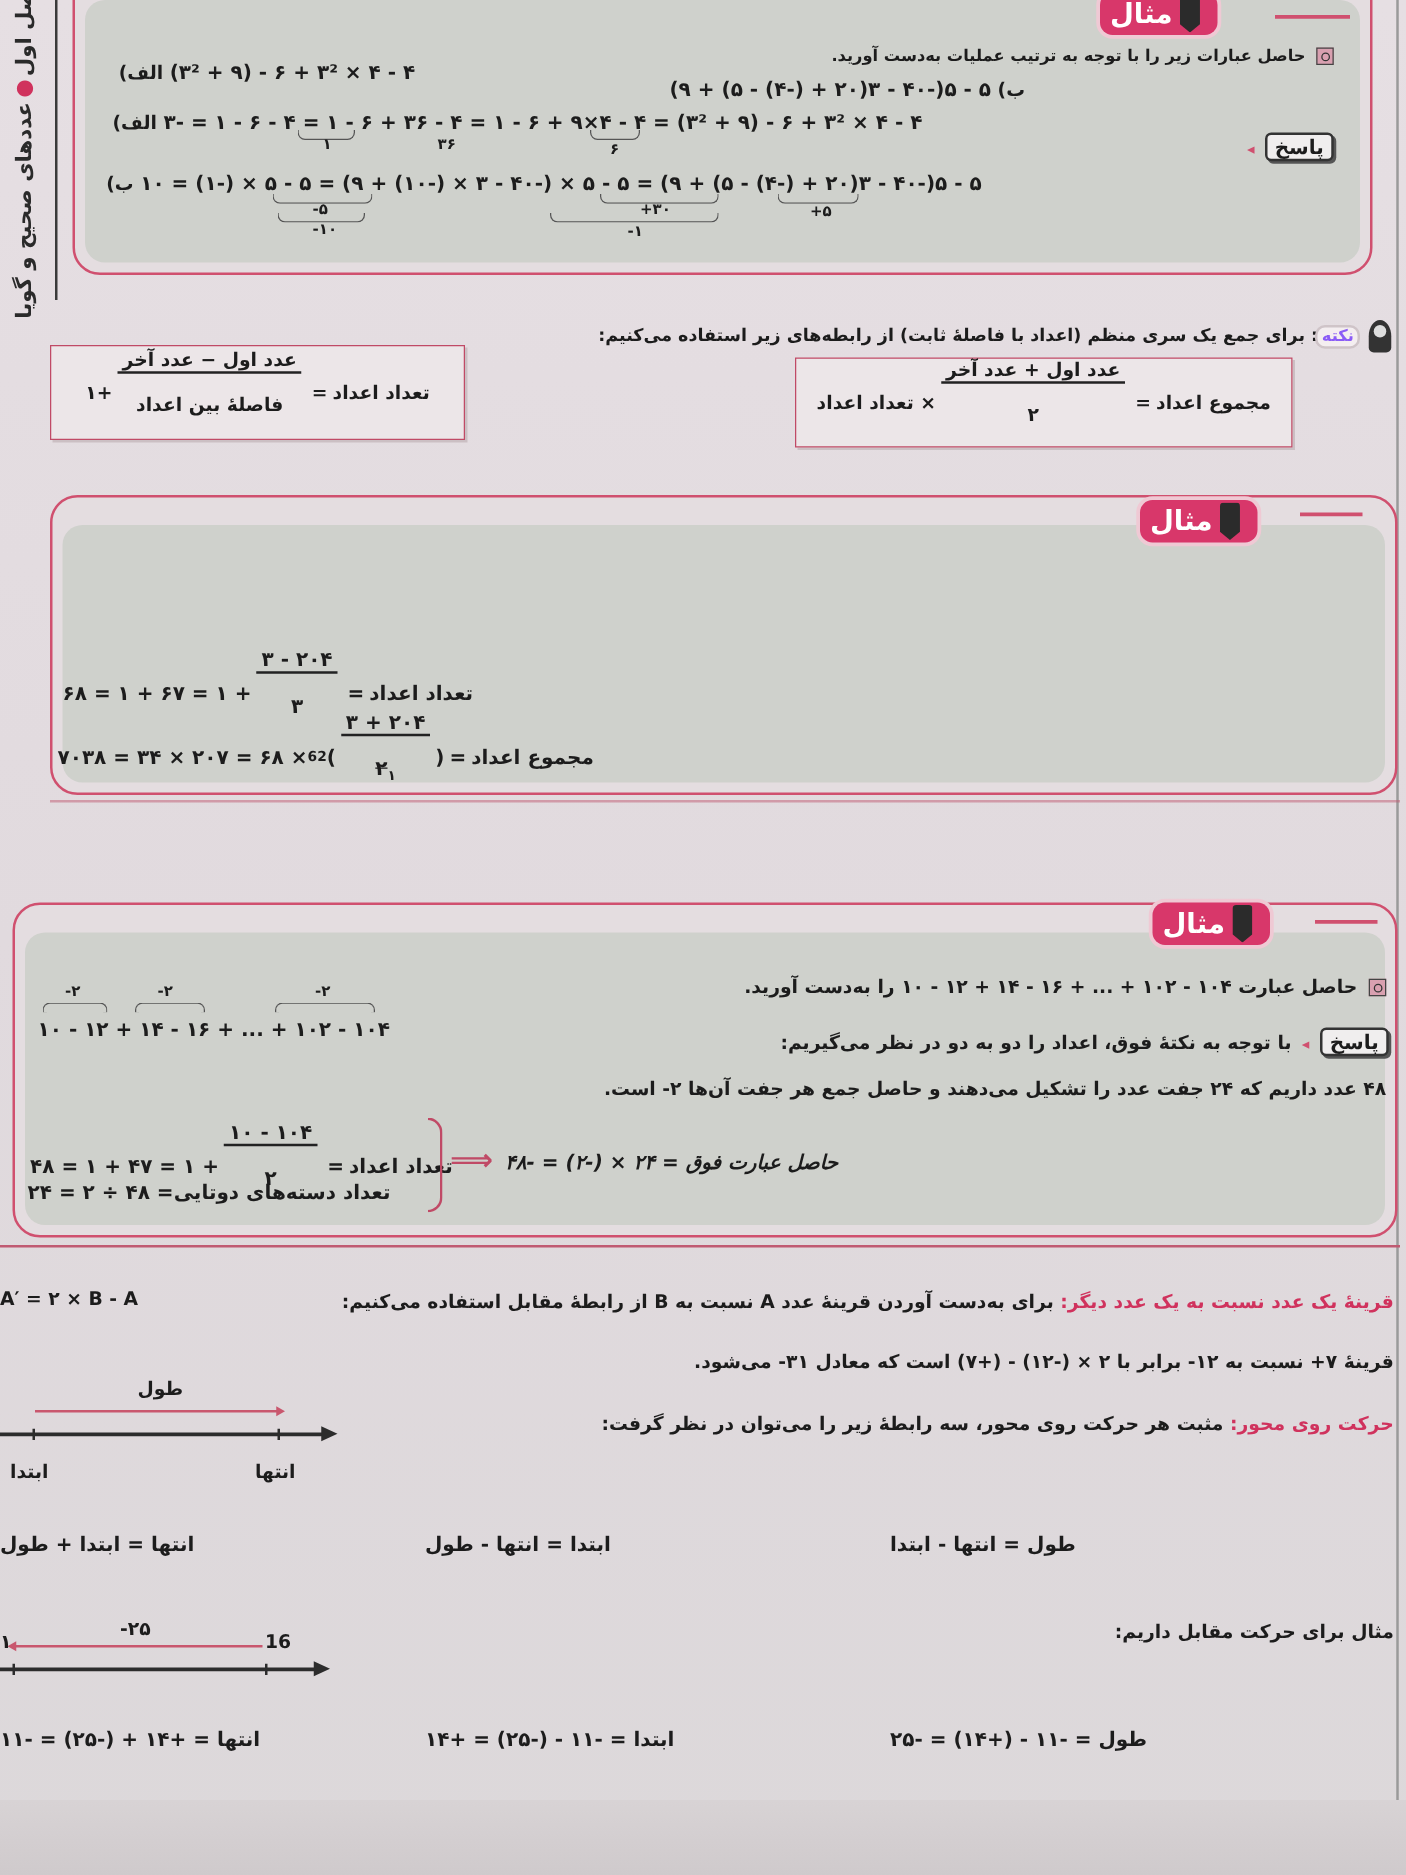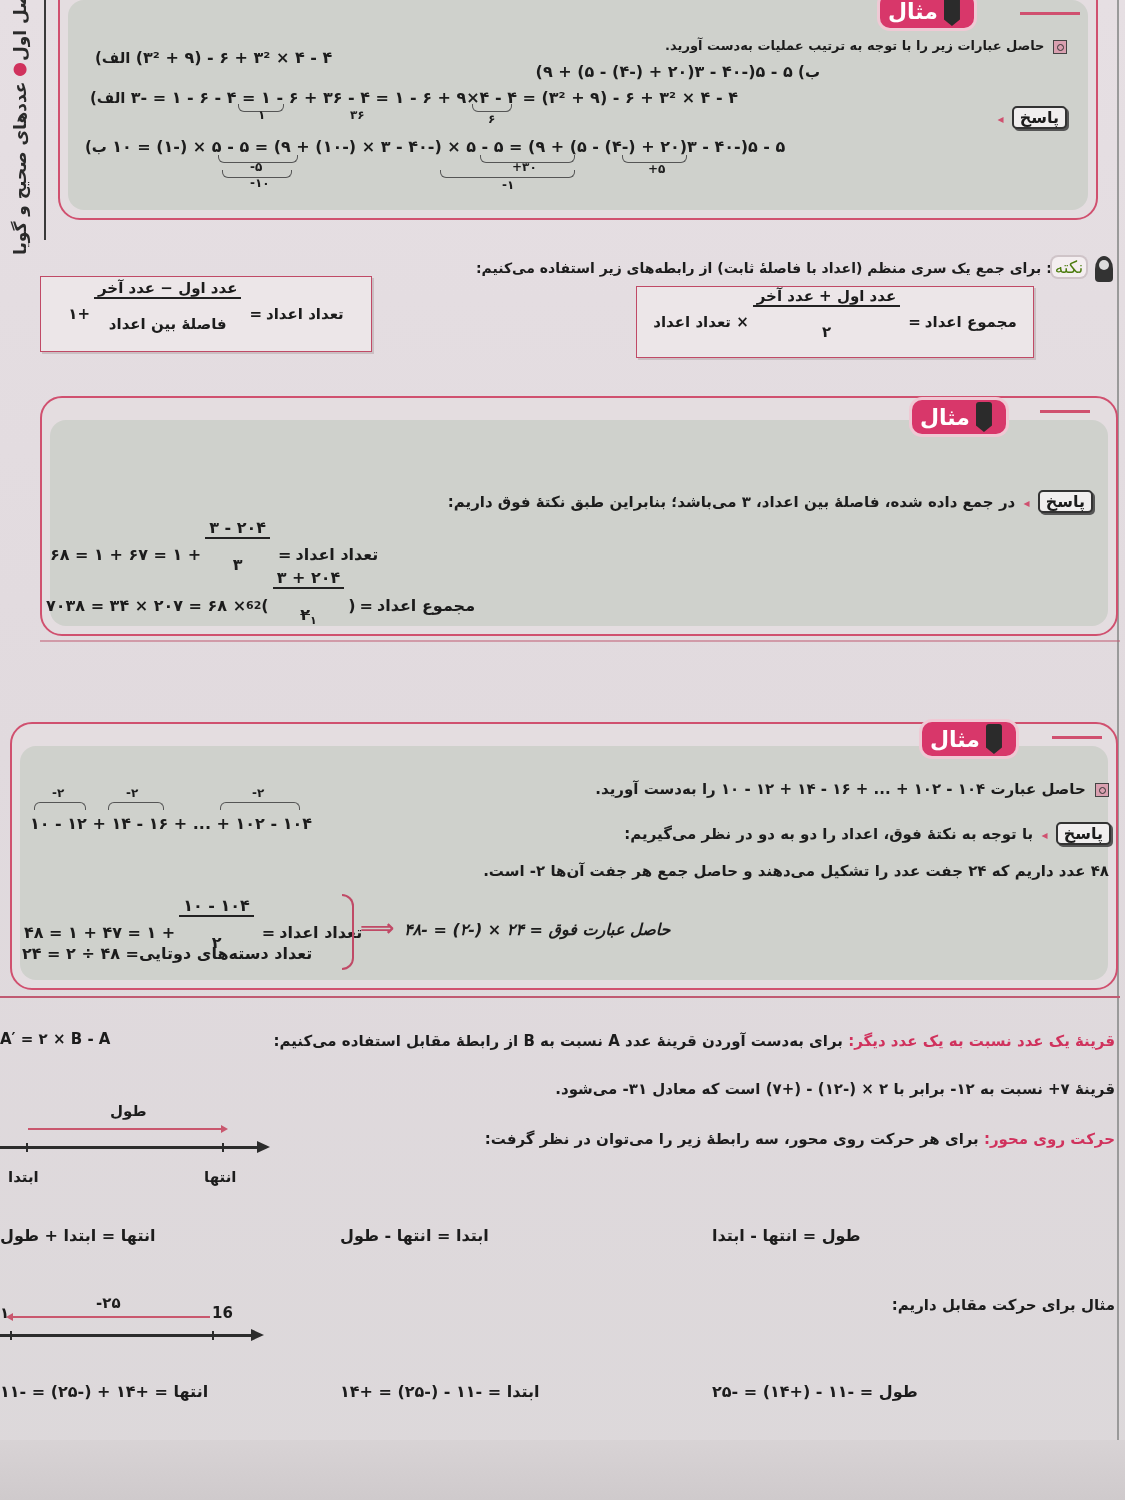--- a/index.html
+++ b/index.html
@@ -67,21 +67,21 @@
   .brace { position: absolute; border: 1.5px solid #555; border-top: none; height: 8px; border-radius: 0 0 6px 6px; }
   .brace-label { position: absolute; font-size: 12px; font-weight: bold; direction: ltr; }
   .top-brace { position: absolute; border: 1.5px solid #555; border-bottom: none; height: 8px; border-radius: 6px 6px 0 0; }
 
   .note-icon {
     display: inline-block; width: 18px; height: 26px; background: #333; border-radius: 50% 50% 4px 4px;
     vertical-align: middle; position: relative; margin-left: 4px;
   }
   .note-icon::after { content: ""; position: absolute; left: 4px; top: 4px; width: 10px; height: 10px; background: #ddd; border-radius: 50%; }
   .note-label {
-    display: inline-block; font-weight: normal; font-size: 17px; color: #4d7c0f;
+    display: inline-block; font-weight: bold; font-size: 13px; color: #8b5cf6;
     background: #f4eef0; border-radius: 6px; padding: 0 3px; box-shadow: 0 0 0 2px #cfc4c8;
   }
 
   .formula-box {
     position: absolute; border: 1.5px solid #c04a66; background: #ece6e8;
     box-shadow: 2px 2px 0 #cbbfc3;
   }
   .frac { display: inline-flex; flex-direction: column; align-items: center; vertical-align: middle; margin: 0 4px; }
   .frac .num { border-bottom: 2px solid #222; padding: 0 4px; line-height: 1.2; }
   .frac .den { padding: 16px 4px; line-height: 1.2; }
@@ -194,25 +194,20 @@
 
   <div class="example-box" style="left:40px; top:396px; width:1078px; height:240px;">
     <div class="example-inner"></div>
   </div>
   <div class="tag-line" style="left:1040px; top:410px; width:50px;"></div>
   <div class="tag" style="left:912px; top:400px;">
     <span class="pencil"></span>
     <span>مثال</span>
   </div>
 
-  <div class="txt" style="right:32px; top:490px;">
-    <span class="answer-badge">پاسخ</span>
-    <span class="answer-arrow">◂</span>
-    <span>در جمع داده شده، فاصلهٔ بین اعداد، ۳ می‌باشد؛ بنابراین طبق نکتهٔ فوق داریم:</span>
-  </div>
 
   <div style="position:absolute; left:50px; top:518px; display:flex; align-items:center; font-weight:bold; font-size:16px; direction:rtl;">
     <span>تعداد اعداد</span>
     <span style="margin:0 4px;">=</span>
     <span class="frac">
       <span class="num">۲۰۴ - ۳</span>
       <span class="den">۳</span>
     </span>
     <span>+ ۱ = ۶۷ + ۱ = ۶۸</span>
   </div>
@@ -283,21 +278,21 @@
   <div class="divider-line" style="left:0; top:996px; width:1120px;"></div>
   <div class="txt" style="right:10px; top:1032px; font-size:15px;">
     <span class="red-text">قرینهٔ یک عدد نسبت به یک عدد دیگر:</span>
     <span>برای به‌دست آوردن قرینهٔ عدد A نسبت به B از رابطهٔ مقابل استفاده می‌کنیم:</span>
   </div>
   <div class="math" style="left:0; top:1030px; font-size:15px;">A′ = ۲ × B - A</div>
   <div class="txt" style="right:10px; top:1080px; font-size:15px;">قرینهٔ ۷+ نسبت به ۱۲- برابر با ۲ × (-۱۲) - (+۷) است که معادل ۳۱- می‌شود.</div>
 
   <div class="txt" style="right:10px; top:1130px; font-size:15px;">
     <span class="red-text">حرکت روی محور:</span>
-    <span>برای هر حرکت روی محور، سه رابطهٔ زیر را می‌توان در نظر گرفت:</span>
+    <span>مثبت هر حرکت روی محور، سه رابطهٔ زیر را می‌توان در نظر گرفت:</span>
   </div>
 
   <div class="txt" style="left:110px; top:1102px;">طول</div>
   <div class="red-arrow right" style="left:28px; top:1128px; width:194px;"></div>
   <div class="axis" style="left:0; top:1146px; width:258px;"></div>
   <div class="tick" style="left:26px; top:1143px;"></div>
   <div class="tick" style="left:222px; top:1143px;"></div>
   <div class="txt" style="left:8px; top:1168px;">ابتدا</div>
   <div class="txt" style="left:204px; top:1168px;">انتها</div>
 

